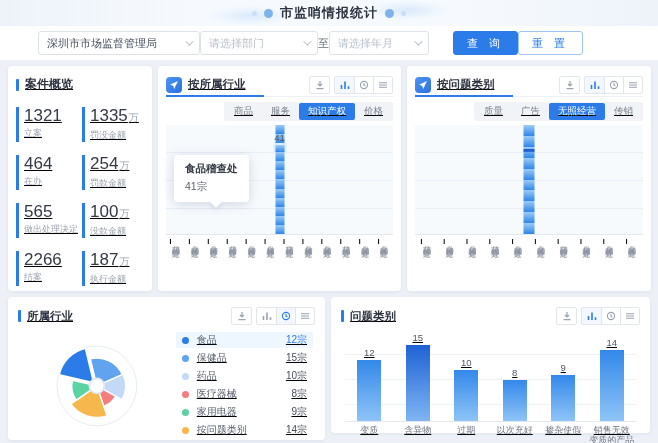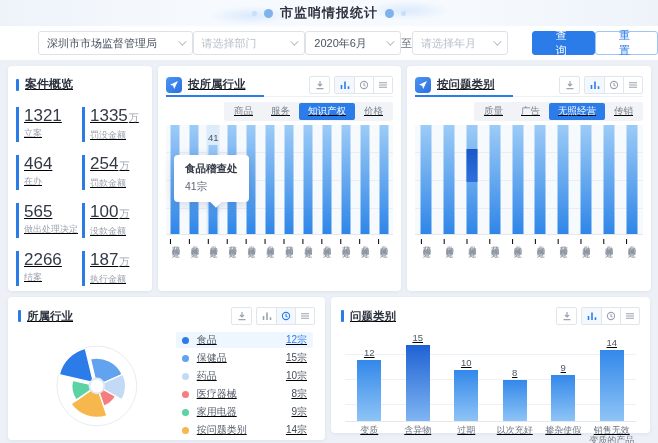--- a/index.html
+++ b/index.html
@@ -66,21 +66,21 @@
   
   .tabs-row{display:flex;justify-content:flex-end;margin-top:5px;}
   .tabs{display:flex;background:#f1f3f6;border-radius:2px;padding:1px;}
   .tab{font-size:9.5px;color:#7a8190;padding:2px 9px;border-radius:2px;cursor:pointer;white-space:nowrap;}
   .tab.active{background:#2b7ce9;color:#fff;}
 
   
   .plot{position:relative;margin-top:4px;}
   .bars{display:flex;height:110px;background:
       linear-gradient(to top,#e9eef5 1px,transparent 1px);
-    background-size:100% 28px;background-color:#f7fafd;border-bottom:1px solid #e3e8ef;}
+    background-size:100% 28px;background-color:#f7fafd;border-bottom:1px solid #e3e8ef;flex-direction:column;}
   .bcol{flex:1;position:relative;}
   .hoverband{position:absolute;top:0;bottom:0;left:50%;transform:translateX(-50%);width:13px;background:#ddecfb;}
   .bar{position:absolute;bottom:0;left:50%;transform:translateX(-50%);width:9px;
     background:linear-gradient(180deg,#9ccbf7,#2f86e8);}
   .wide .bar{width:11px;}
   .darkseg{position:absolute;left:50%;transform:translateX(-50%);width:11px;top:22%;height:30%;
     background:linear-gradient(180deg,#1b57c8,#2e6fdd);}
   .vlabel{position:absolute;left:50%;transform:translateX(-50%);font-size:9.5px;color:#4d5562;}
   .xlabels{display:flex;}
   .xlab{flex:1;display:flex;justify-content:center;padding-top:4px;}
@@ -126,24 +126,20 @@
   <span class="deco sm"></span>
 </div>
 
 <div class="filterbar">
   <div class="select sel-org">
     <span>深圳市市场监督管理局</span>
     <i class="chev"></i>
   </div>
   <div class="select sel-dept">
     <span class="ph">请选择部门</span>
-    <i class="chev"></i>
-  </div>
-  <div class="select sel-from">
-    <span>2020年6月</span>
     <i class="chev"></i>
   </div>
   <span class="to-label">至</span>
   <div class="select sel-to">
     <span class="ph">请选择年月</span>
     <i class="chev"></i>
   </div>
   <button class="btn primary">查 询</button>
   <button class="btn ghost">重 置</button>
 </div>

